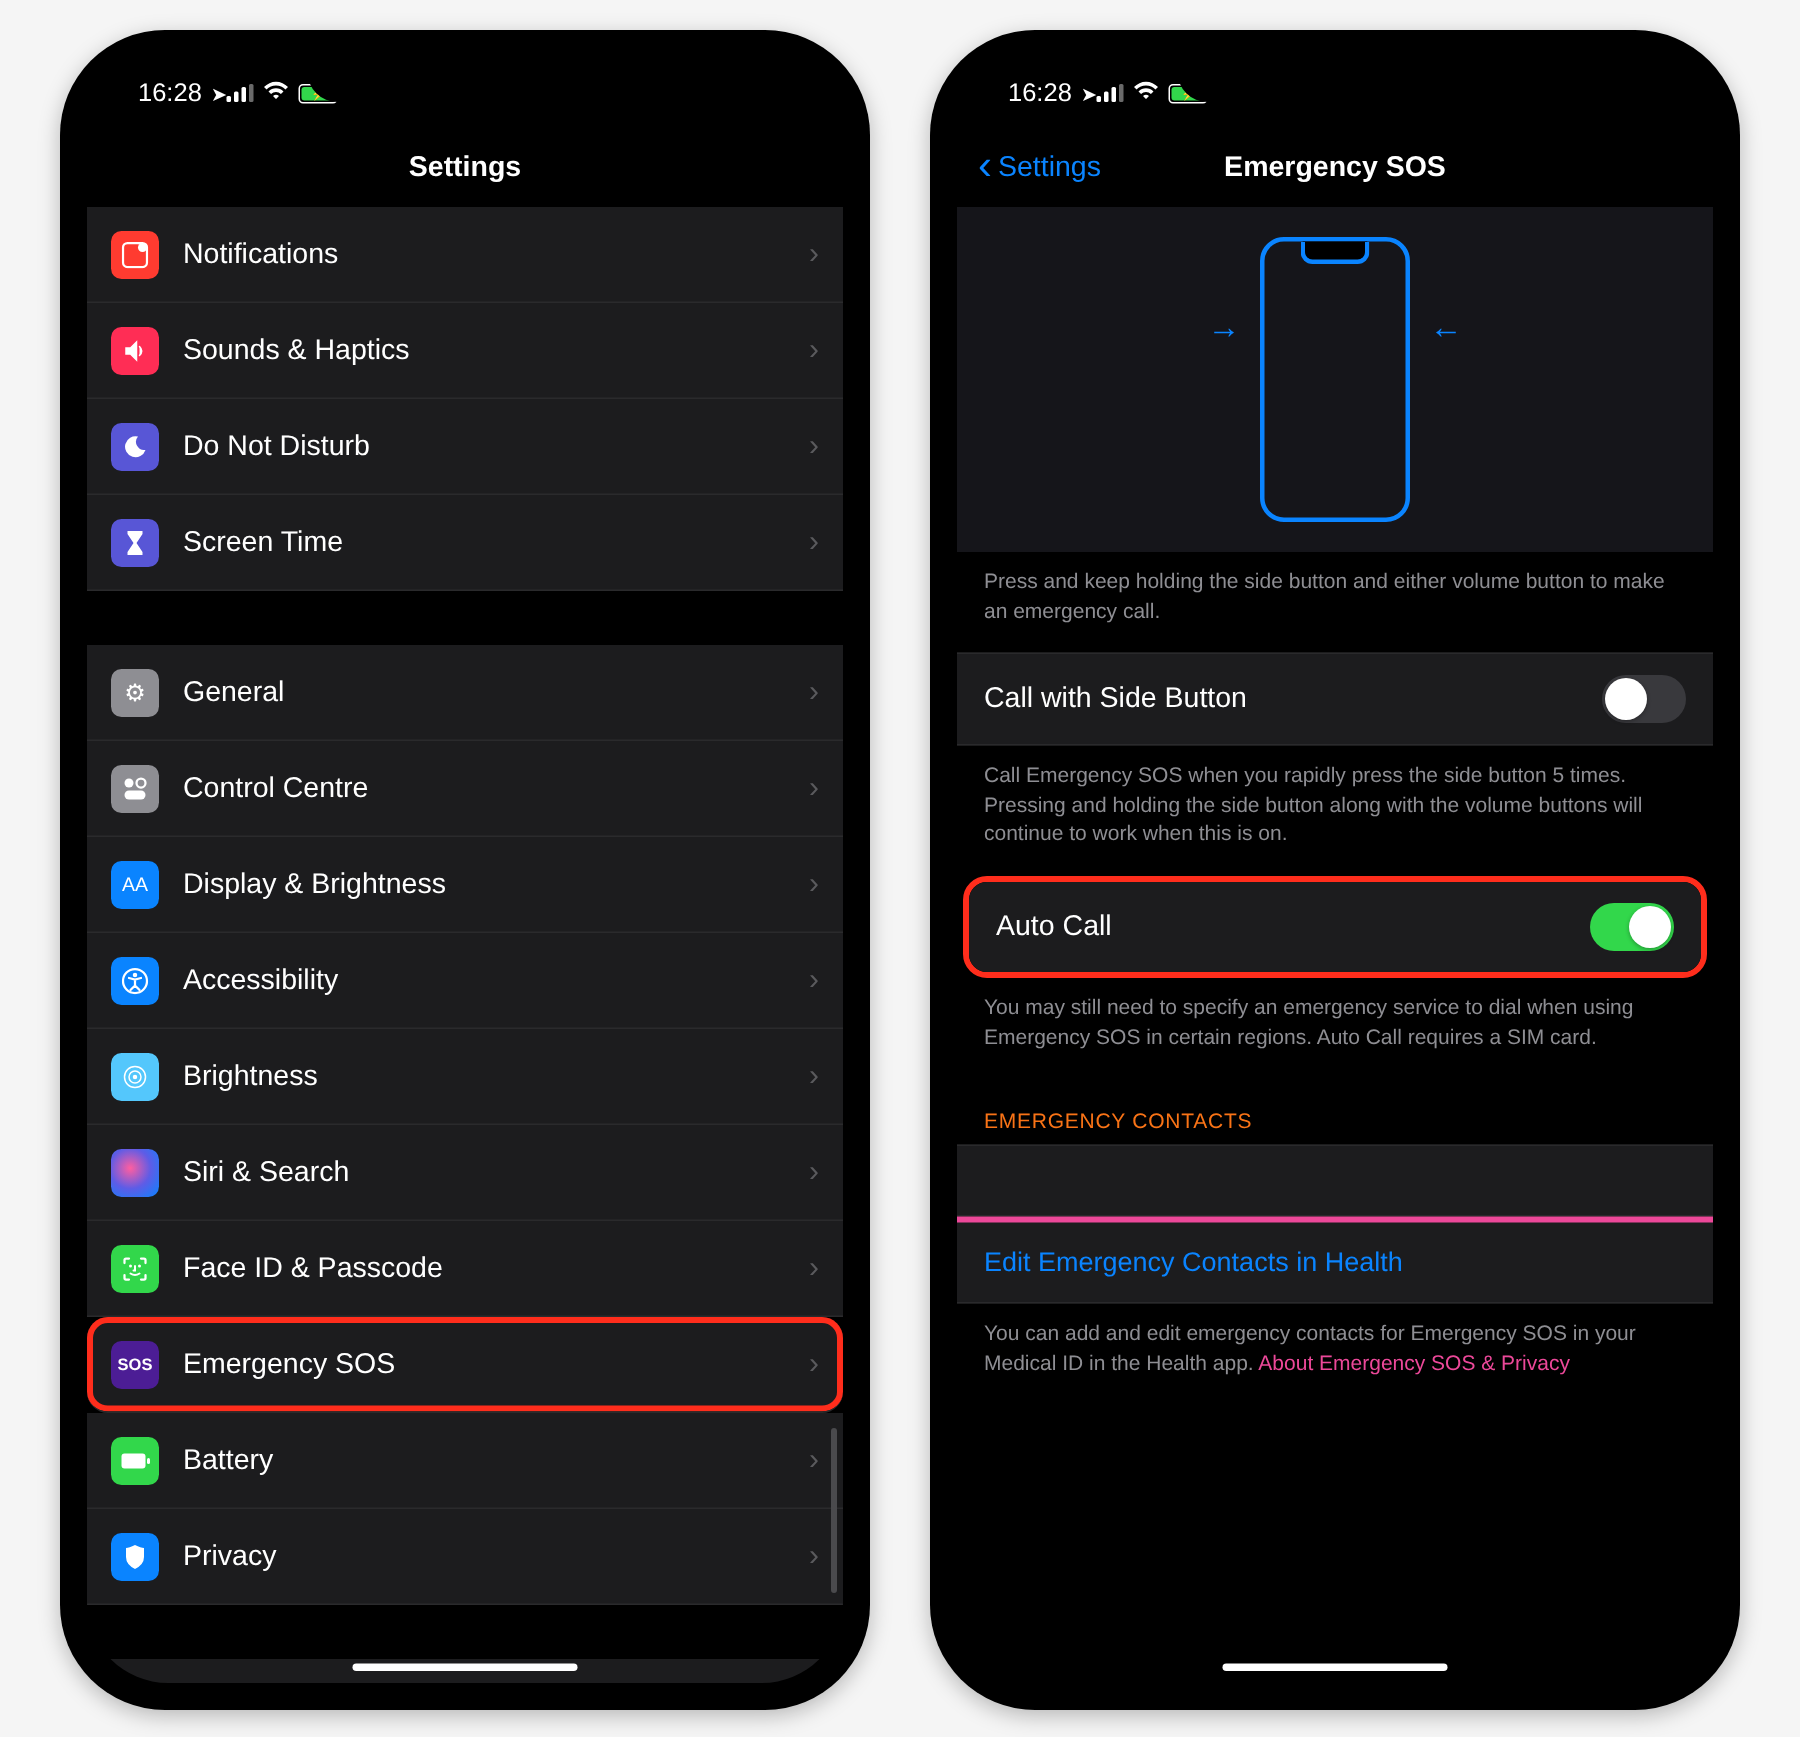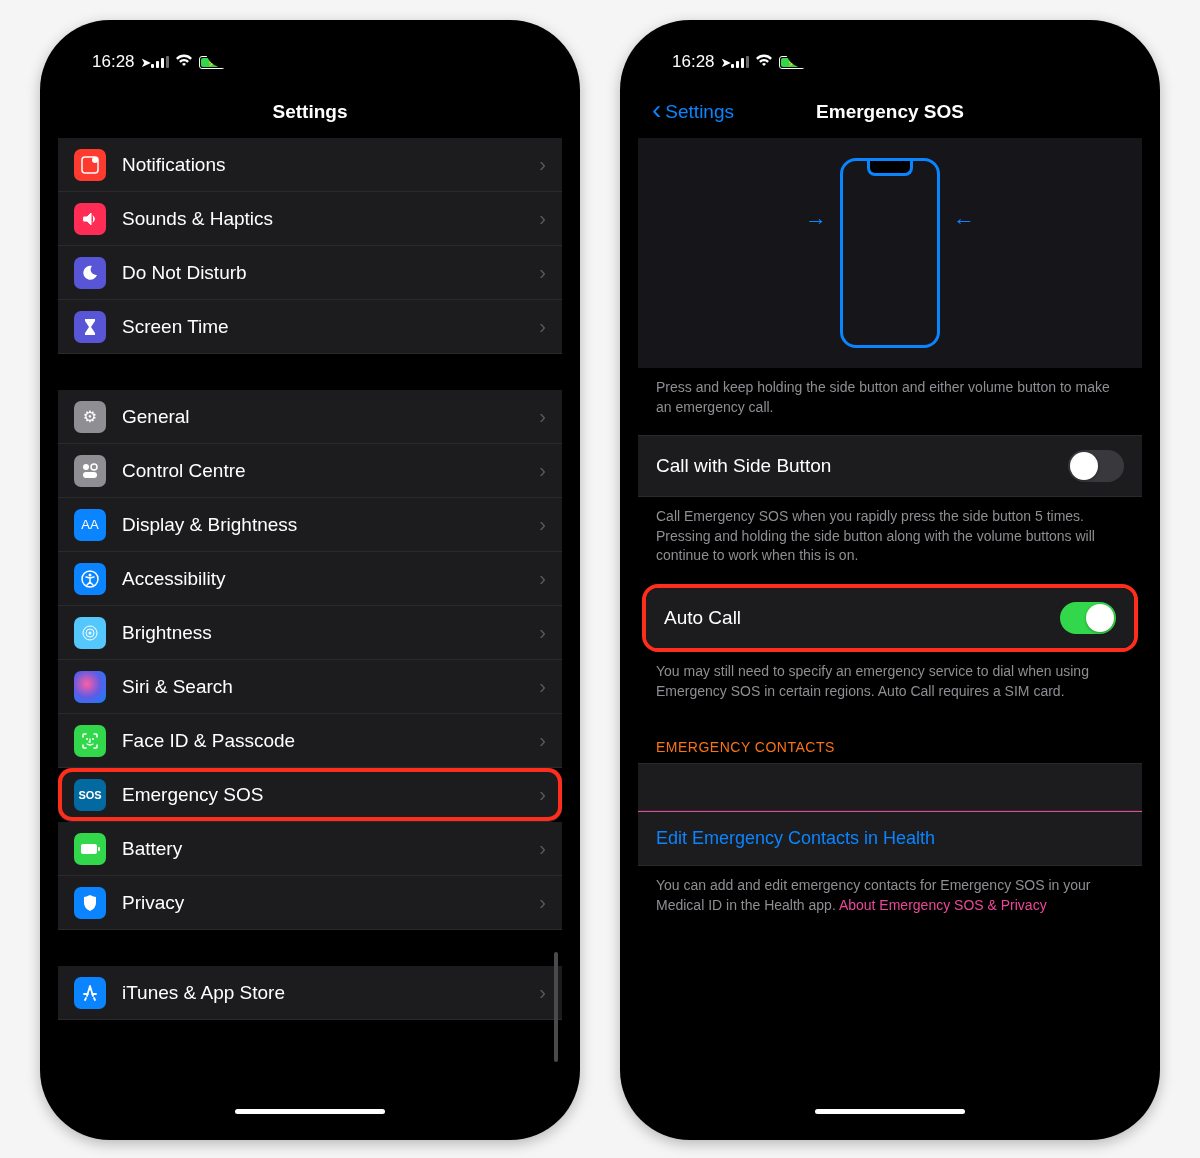--- a/index.html
+++ b/index.html
@@ -68,21 +68,21 @@
   height:52px; display:flex; align-items:center; justify-content:center;
   position:relative; font-size:19px; font-weight:600;
 }
 .nav .back {
   position:absolute; left:14px; color:#0A84FF; font-weight:400; display:flex; align-items:center; gap:4px;
 }
 .nav .back .chev { font-size:28px; line-height:1; position:relative; top:-2px; font-weight:500; }
 .content { height: calc(100% - 100px); overflow:hidden; }
 .gap { height:36px; background:#000; }
 .row {
-  display:flex; align-items:center; height:54px; padding:0 16px 0 16px;
+  display:flex; align-items:center; height:64px; padding:0 16px 0 16px;
   background:#1c1c1e; border-bottom:1px solid #2a2a2c;
   position:relative;
 }
 .row .icon {
   width:32px; height:32px; border-radius:7px; margin-right:16px;
   display:flex; align-items:center; justify-content:center; font-size:16px; color:#fff;
   flex-shrink:0;
 }
 .row .label { flex:1; font-size:19px; }
 .row .chevron { color:#5a5a5d; font-size:20px; }
@@ -126,21 +126,21 @@
   position:absolute; width:28px; height:28px; background:#fff; border-radius:50%; top:2px;
   box-shadow:0 1px 3px rgba(0,0,0,0.3);
 }
 .toggle.off .knob { left:2px; }
 .toggle.on .knob { right:2px; }
 .section-header {
   color:#f97316; font-size:14px; padding:20px 18px 8px; text-transform:uppercase; letter-spacing:0.5px;
 }
 .link-row {
   background:#1c1c1e; padding:16px 18px; color:#0A84FF; font-size:18px;
-  border-top:1px solid #ec4899; border-bottom:1px solid #2a2a2c;
+  border-top:4px solid #ec4899; border-bottom:1px solid #2a2a2c;
 }
 .empty-row { background:#1c1c1e; height:48px; border-top:1px solid #2a2a2c; border-bottom:1px solid #2a2a2c; }
 .inline-link { color:#ec4899; }
 .highlight-box {
   border:4px solid #ff2d1c; border-radius:16px; margin:0 4px;
 }
 .highlight-box .row2 { border-radius:12px; border:none; }
 .home-indicator {
   position:absolute; bottom:8px; left:50%; transform:translateX(-50%);
   width:150px; height:5px; background:#fff; border-radius:3px;
@@ -275,21 +275,21 @@
               <path d="M2 5 V3 Q2 2 3 2 H5 M13 2 H15 Q16 2 16 3 V5 M16 13 V15 Q16 16 15 16 H13 M5 16 H3 Q2 16 2 15 V13" stroke="#fff" stroke-width="1.5" fill="none" stroke-linecap="round"></path>
               <circle cx="6" cy="7" r="1" fill="#fff"></circle>
               <circle cx="12" cy="7" r="1" fill="#fff"></circle>
               <path d="M9 7 V10 H8 M6 12 Q9 14 12 12" stroke="#fff" stroke-width="1.3" fill="none" stroke-linecap="round"></path>
             </svg>
         </span>
         <span class="label">Face ID &amp; Passcode</span>
         <span class="chevron">›</span>
       </div>
       <div class="row highlight">
-        <span class="icon" style="background:#0369a1;font-size:11px;font-weight:700">SOS</span>
+        <span class="icon" style="background:#4c1d95;font-size:11px;font-weight:700">SOS</span>
         <span class="label">Emergency SOS</span>
         <span class="chevron">›</span>
       </div>
       <div class="row">
         <span class="icon" style="background:#32d74b">
           <svg width="20" height="12" viewBox="0 0 20 12">
               <rect x="1" y="1" width="16" height="10" rx="2" fill="#fff"></rect>
               <rect x="18" y="4" width="2" height="4" rx="1" fill="#fff"></rect>
             </svg>
         </span>

